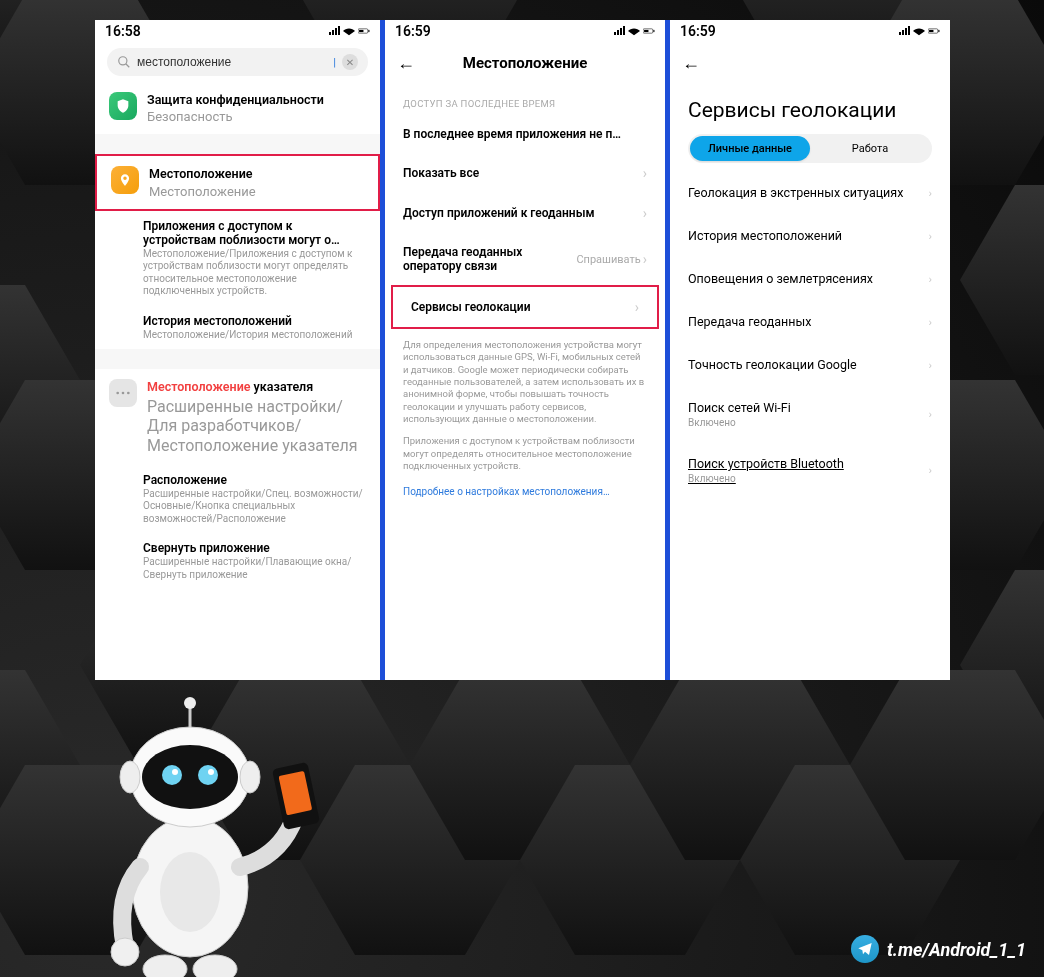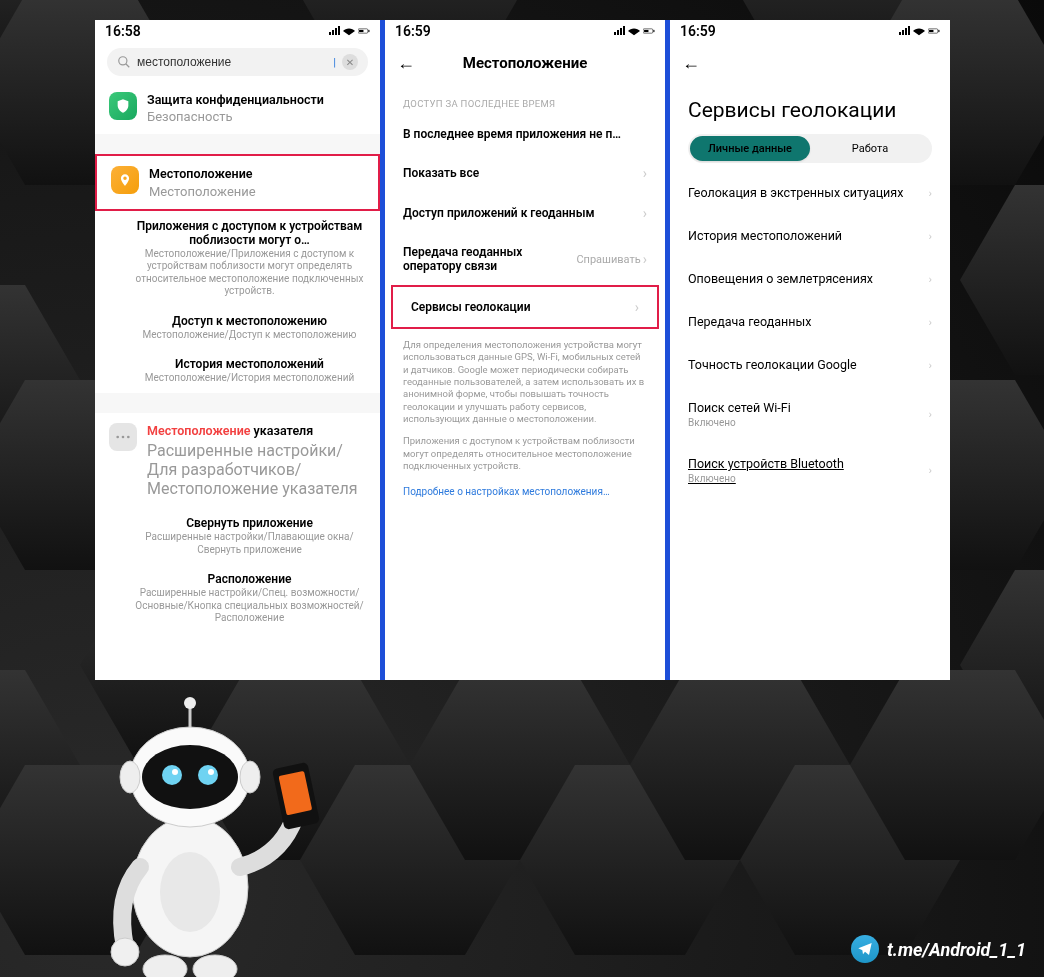--- a/index.html
+++ b/index.html
@@ -76,21 +76,21 @@
     width:28px; height:28px; border-radius:8px; flex-shrink:0;
     display:flex; align-items:center; justify-content:center;
   }
   .app-icon.green{ background:linear-gradient(135deg,#3bc97a,#19a85f);}
   .app-icon.orange{ background:linear-gradient(135deg,#fcb037,#f59e0b);}
   .app-icon.gray{ background:#e5e5e5;}
   .item-text .title{ font-weight:600; font-size:12.5px; line-height:1.3;}
   .item-text .subtitle{ color:#999; font-size:13px; margin-top:1px;}
   .item-text .desc{ color:#999; font-size:16px; margin-top:2px; line-height:1.2;}
   .highlight-box{ border:2px solid #e11d48; }
-  .sub-list{ padding-left:38px;text-align:center; }
+  .sub-list{ padding-left:48px; }
   .sub-list .row{ padding:8px 14px 8px 0;}
   .sub-list .row .title{ font-weight:600; font-size:12px;}
   .sub-list .row .desc{ color:#999; font-size:10px; line-height:1.25; margin-top:1px;}
   .red-text{ color:#f24040;}
   .gap-block{ height:20px; background:#f7f7f7;}
   
   .header{
     display:flex; align-items:center; padding:8px 12px; gap:12px;
     position:relative; height:42px;
   }
@@ -117,21 +117,21 @@
   .highlight-box2{ border:2px solid #e11d48; margin:0 6px;}
   .info-block{ color:#999; font-size:9.5px; padding:10px 18px; line-height:1.3;}
   .info-link{ color:#2f7bdd; font-size:10px; padding:4px 18px 10px; display:block;}
   
   .big-title{ font-size:21px; font-weight:400; padding:14px 18px 12px;}
   .tabs{
     display:flex; margin:0 18px 8px; background:#f1f1f1; border-radius:18px;
     padding:2px;
   }
   .tab{ flex:1; text-align:center; padding:6px; font-size:11px; border-radius:16px;}
-  .tab.active{ background:#0f766e; font-weight:500; box-shadow:0 1px 2px rgba(0,0,0,0.1);}
+  .tab.active{ background:#0ea5e9; font-weight:500; box-shadow:0 1px 2px rgba(0,0,0,0.1);}
   .simple-row{
     display:flex; justify-content:space-between; align-items:center;
     padding:14px 18px;
   }
   .simple-row .label{ font-size:12.5px; flex:1;}
   .simple-row .arrow{ color:#ccc;}
   .simple-row .sub{ color:#999; font-size:10px; margin-top:2px;}
   
   .robot{
     position:absolute; left:80px; bottom:-10px; z-index:3;
@@ -237,24 +237,20 @@
         </div>
       </div>
     </div>
 
     <div class="sub-list">
       <div class="row">
         <div class="title">Приложения с доступом к устройствам поблизости могут о…</div>
         <div class="desc">Местоположение/Приложения с доступом к устройствам поблизости могут определять относительное местоположение подключенных устройств.</div>
       </div>
       <div class="row">
-        <div class="title">Доступ к местоположению</div>
-        <div class="desc">Местоположение/Доступ к местоположению</div>
-      </div>
-      <div class="row">
         <div class="title">История местоположений</div>
         <div class="desc">Местоположение/История местоположений</div>
       </div>
     </div>
 
     <div class="gap-block"></div>
 
     <div class="list-item-icon">
       <div class="app-icon gray">
         <svg width="16" height="6" viewBox="0 0 24 6">
@@ -263,26 +259,26 @@
             <circle cx="20" cy="3" r="2" fill="#999"></circle>
           </svg>
       </div>
       <div class="item-text">
         <div class="title"><span class="red-text">Местоположение</span><span> указателя</span></div>
         <div class="desc">Расширенные настройки/Для разработчиков/Местоположение указателя</div>
       </div>
     </div>
     <div class="sub-list">
       <div class="row">
+        <div class="title">Расположение</div>
+        <div class="desc">Расширенные настройки/Спец. возможности/Основные/Кнопка специальных возможностей/Расположение</div>
+      </div>
+      <div class="row">
         <div class="title">Свернуть приложение</div>
         <div class="desc">Расширенные настройки/Плавающие окна/Свернуть приложение</div>
-      </div>
-      <div class="row">
-        <div class="title">Расположение</div>
-        <div class="desc">Расширенные настройки/Спец. возможности/Основные/Кнопка специальных возможностей/Расположение</div>
       </div>
     </div>
   </div>
 
   <div class="phone">
     <div class="status-bar">
       <span>16:59</span>
       <div class="status-icons">
         <svg viewBox="0 0 12 10">
             <path d="M1 9h2V6H1zM4 9h2V4H4zM7 9h2V2H7zM10 9h2V0h-2z" fill="#000"></path>

